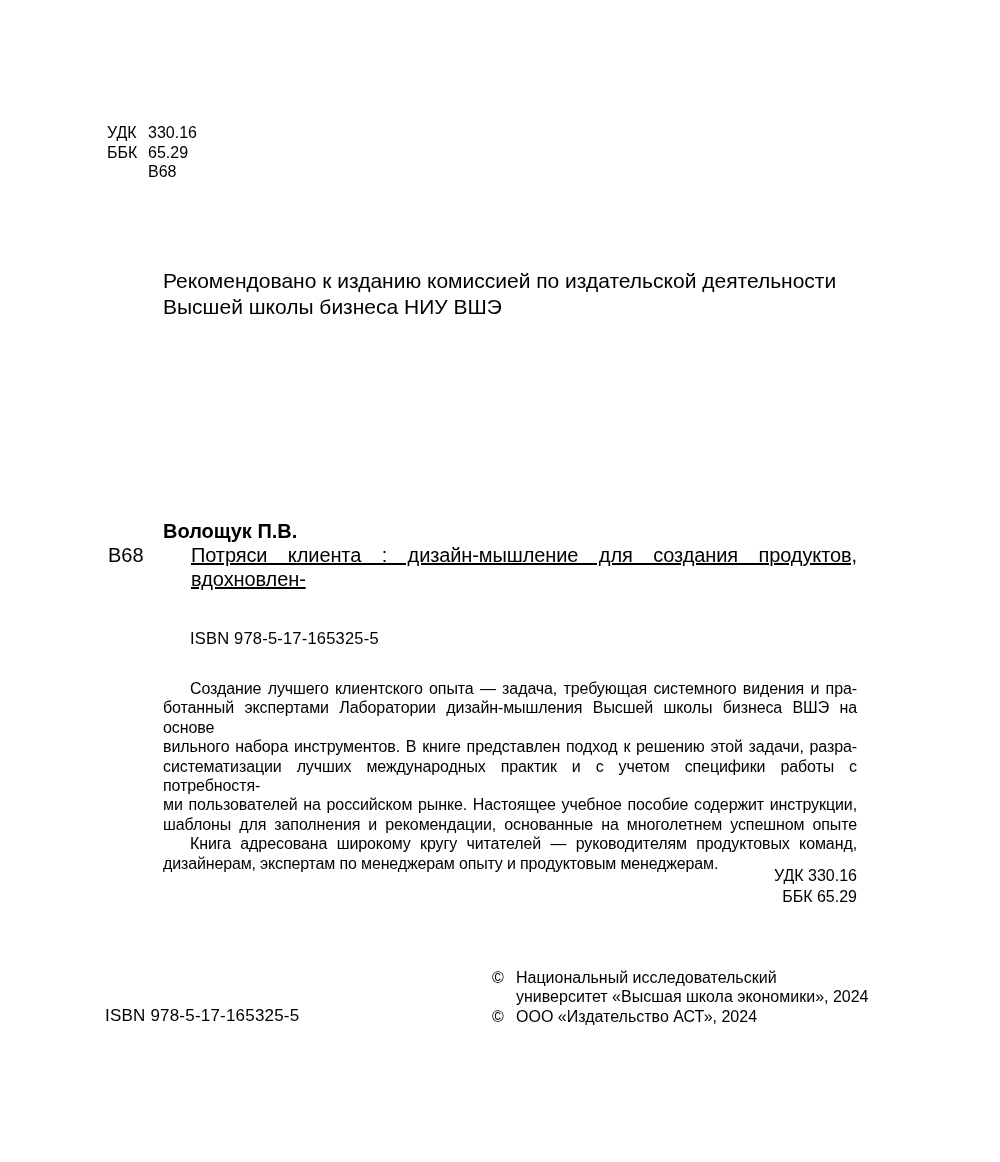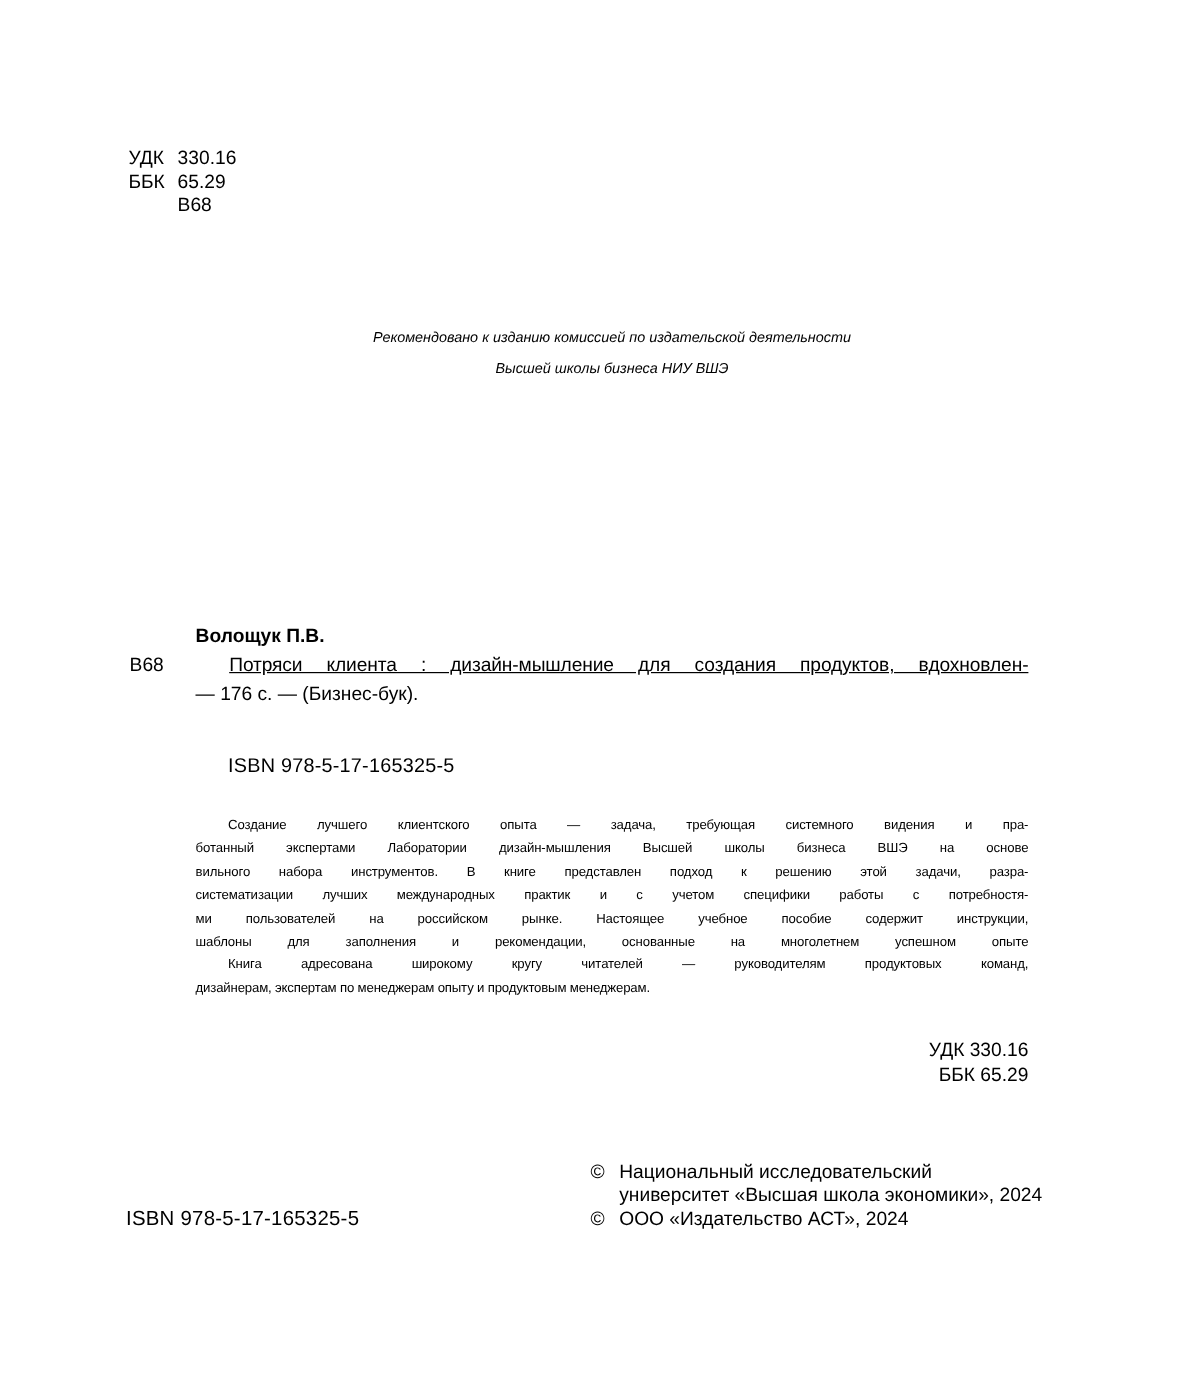--- a/index.html
+++ b/index.html
@@ -30,33 +30,32 @@
     display: inline-block;
     width: 41px;
   }
 
   
   .recommendation {
     position: absolute;
     left: 163px;
     top: 268px;
     width: 694px;
-    text-align: center;
-    font-size: 12px;
+    text-align: left;
+    font-size: 21px;
     line-height: 26px;
-    font-style: italic;
   }
 
   
   .catalog-card {
     position: absolute;
     left: 163px;
     top: 519px;
     width: 694px;
-    font-size: 16px;
+    font-size: 20px;
     line-height: 24px;
   }
   .catalog-card .author {
     font-weight: bold;
   }
   .card-body {
     position: relative;
   }
   .margin-code {
     position: absolute;
@@ -78,21 +77,21 @@
     font-size: 16.5px;
     letter-spacing: 0.2px;
   }
 
   
   .annotation {
     position: absolute;
     left: 163px;
     top: 679px;
     width: 694px;
-    font-size: 11px;
+    font-size: 16px;
     line-height: 19.4px;
     letter-spacing: -0.15px;
   }
 
   
   .codes-right {
     position: absolute;
     right: 143px;
     top: 865px;
     text-align: right;
@@ -146,21 +145,20 @@
   <div class="recommendation">
     <div>Рекомендовано к изданию комиссией по издательской деятельности</div>
     <div>Высшей школы бизнеса НИУ ВШЭ</div>
   </div>
 
   <div class="catalog-card">
     <div class="author">Волощук П.В.</div>
     <div class="card-body">
       <span class="margin-code">В68</span>
       <div class="jline ind">Потряси клиента : дизайн-мышление для создания продуктов, вдохновлен-</div>
-      <div>— 176 с. — (Бизнес-бук).</div>
     </div>
   </div>
 
   <div class="card-isbn">ISBN 978-5-17-165325-5</div>
 
   <div class="annotation">
     <div class="jline ind27">Создание лучшего клиентского опыта — задача, требующая системного видения и пра-</div>
     <div class="jline">ботанный экспертами Лаборатории дизайн-мышления Высшей школы бизнеса ВШЭ на основе</div>
     <div class="jline">вильного набора инструментов. В книге представлен подход к решению этой задачи, разра-</div>
     <div class="jline">систематизации лучших международных практик и с учетом специфики работы с потребностя-</div>

